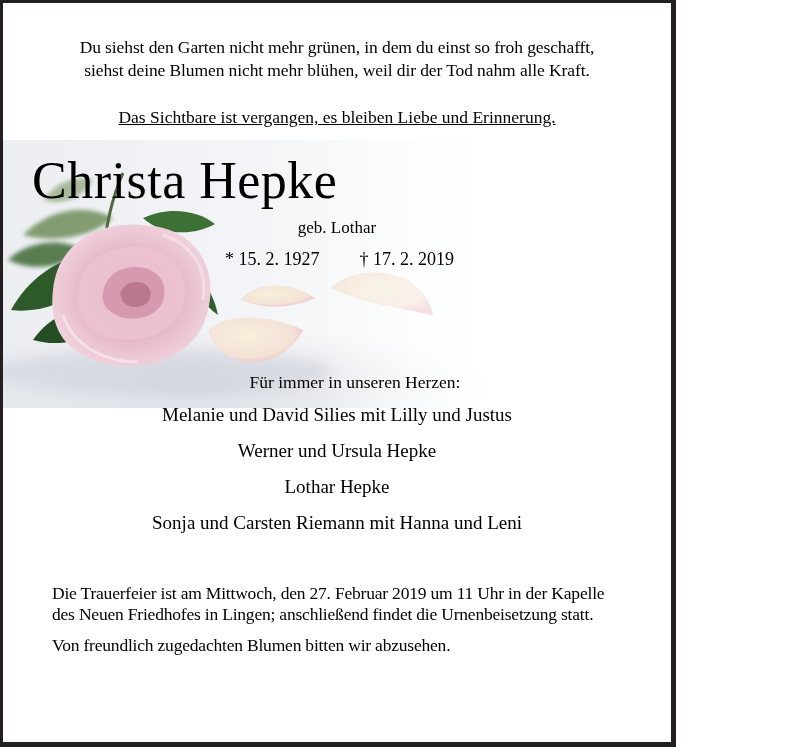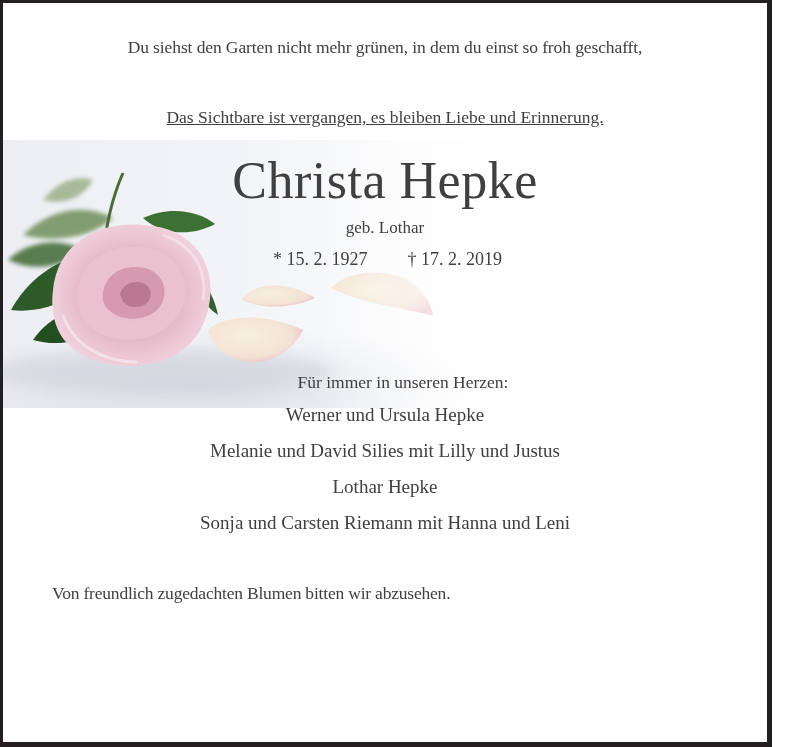--- a/index.html
+++ b/index.html
@@ -1,26 +1,26 @@
 <!DOCTYPE html>
 <html><head>
 <meta charset="utf-8">
 <style>
   html, body { margin: 0; padding: 0; background: #ffffff; }
   body { width: 800px; height: 747px; overflow: hidden; }
   .card {
     position: relative;
-    width: 772px; height: 747px;
+    width: 676px; height: 747px;
     box-sizing: border-box;
     border-style: solid;
     border-color: #231f20;
     border-width: 3px 5px 5px 3px;
     background: #ffffff;
     font-family: "Liberation Serif", "DejaVu Serif", serif;
-    color: #404040;
+    color: #000000;
     overflow: hidden;
   }
   .poem {
     position: absolute; left: 0; right: 0; top: 33px;
     text-align: center;
     font-size: 17.5px; line-height: 23px;
     letter-spacing: -0.1px;
   }
   .motto {
     position: absolute; left: 0; right: 0; top: 103px;
@@ -31,23 +31,24 @@
     position: absolute; left: 0; top: 137px; width: 520px; height: 268px;
     background:
       radial-gradient(ellipse 420px 90px at 200px 250px, rgba(200,205,215,0.55), rgba(255,255,255,0) 70%),
       linear-gradient(90deg, #eceef2 0%, #f3f4f7 45%, #ffffff 100%);
     -webkit-mask-image: linear-gradient(90deg, #000 60%, transparent 100%);
     mask-image: linear-gradient(90deg, #000 60%, transparent 100%);
   }
   .photo svg { position: absolute; left: 0; top: 0; }
   .name {
     position: absolute; left: 0; right: 0; top: 148px;
-    text-align: center;
+    text-align: left;
     font-size: 52px; line-height: 60px;
     letter-spacing: 0.5px;
+    padding-left: 29px;
   }
   .maiden {
     position: absolute; left: 0; right: 0; top: 214px;
     text-align: center; font-size: 17px; line-height: 22px;
   }
   .dates {
     position: absolute; left: 0; right: 0; top: 245px;
     text-align: center; font-size: 18px; line-height: 22px;
     padding-left: 5px;
   }
@@ -65,20 +66,21 @@
   }
   .notes p { margin: 0 0 10px 0; }
 </style>
 </head>
 <body>
 
 <div class="card">
 
   <div class="poem">
     <div>Du siehst den Garten nicht mehr grünen, in dem du einst so froh geschafft,</div>
+    <div>siehst deine Blumen nicht mehr blühen, weil dir der Tod nahm alle Kraft.</div>
   </div>
 
   <div class="motto">Das Sichtbare ist vergangen, es bleiben Liebe und Erinnerung.</div>
 
   <div class="photo">
     <svg width="520" height="268" viewBox="0 0 520 268">
       <defs>
         <radialGradient id="roseG" cx="0.5" cy="0.5" r="0.6">
           <stop offset="0" stop-color="#c98aa3"></stop>
           <stop offset="0.45" stop-color="#e3b3c4"></stop>
@@ -128,22 +130,23 @@
   </div>
 
   <div class="name">Christa Hepke</div>
   <div class="maiden">geb. Lothar</div>
   <div class="dates">
     <span>* 15. 2. 1927</span><span>† 17. 2. 2019</span>
   </div>
 
   <div class="mourners">
     <div class="lead">Für immer in unseren Herzen:</div>
+    <div class="row">Melanie und David Silies mit Lilly und Justus</div>
     <div class="row">Werner und Ursula Hepke</div>
-    <div class="row">Melanie und David Silies mit Lilly und Justus</div>
     <div class="row">Lothar Hepke</div>
     <div class="row">Sonja und Carsten Riemann mit Hanna und Leni</div>
   </div>
 
   <div class="notes">
+    <p>Die Trauerfeier ist am Mittwoch, den 27. Februar 2019 um 11 Uhr in der Kapelle des Neuen Friedhofes in Lingen; anschließend findet die Urnenbeisetzung statt.</p>
     <p>Von freundlich zugedachten Blumen bitten wir abzusehen.</p>
   </div>
 </div>
 
 </body></html>

